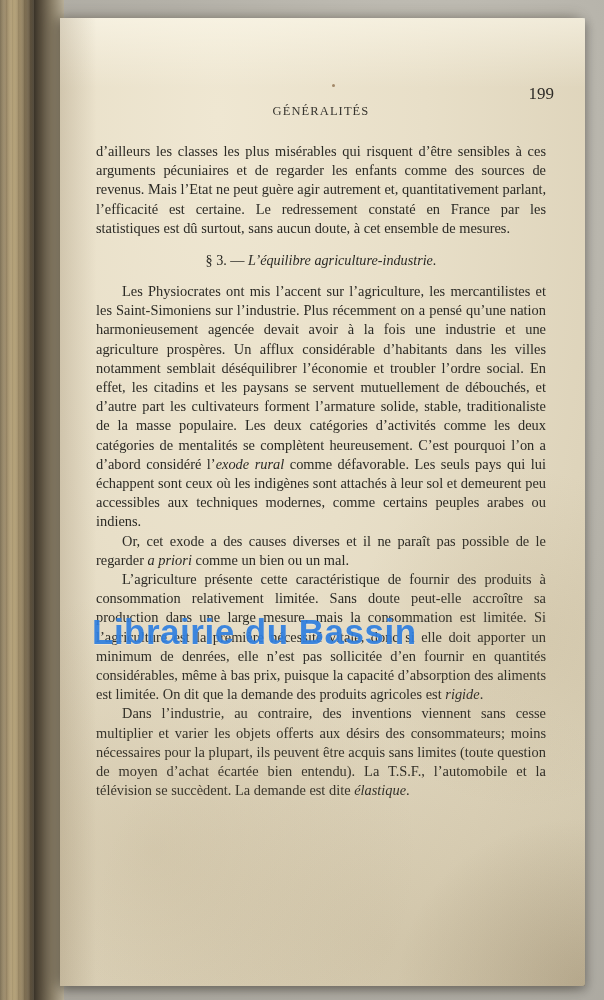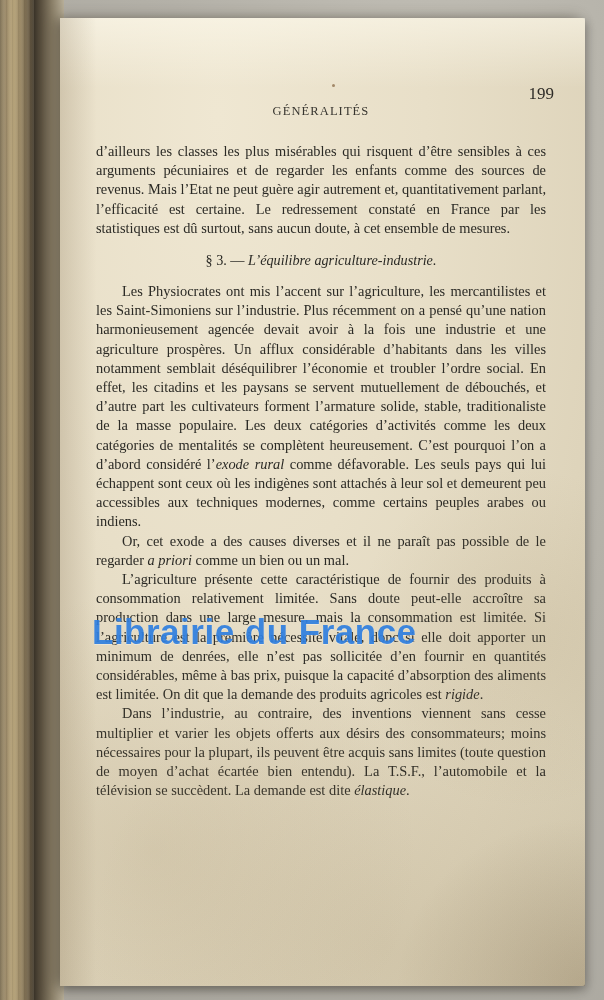--- a/index.html
+++ b/index.html
@@ -195,14 +195,14 @@
 
       <p class="ind"><span>L’agriculture présente cette caractéristique de fournir des produits à consommation relativement limitée. Sans doute peut-elle accroître sa production dans une large mesure, mais la consommation est limitée. Si l’agriculture est la première nécessité vitale, donc si elle doit apporter un minimum de denrées, elle n’est pas sollicitée d’en fournir en quantités considérables, même à bas prix, puisque la capacité d’absorption des aliments est limitée. On dit que la demande des produits agricoles est </span><i>rigide</i><span>.</span></p>
 
       <p class="ind"><span>Dans l’industrie, au contraire, des inventions viennent sans cesse multiplier et varier les objets offerts aux désirs des consommateurs; moins nécessaires pour la plupart, ils peuvent être acquis sans limites (toute question de moyen d’achat écartée bien entendu). La T.S.F., l’automobile et la télévision se succèdent. La demande est dite </span><i>élastique</i><span>.</span></p>
 
     </div>
 
     <div class="corner-shade"></div>
   </div>
 
-  <div class="watermark" style="color: rgb(47, 127, 224);">Librairie du France</div>
+  <div class="watermark" style="color: rgb(47, 127, 224);">Librairie du Bassin</div>
 </div>
 
 </body></html>

